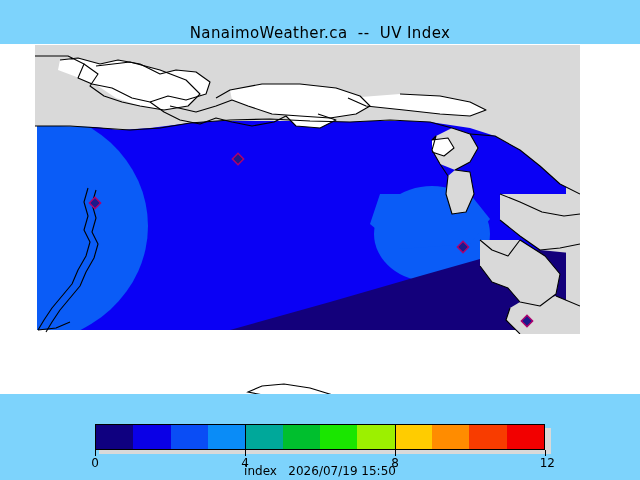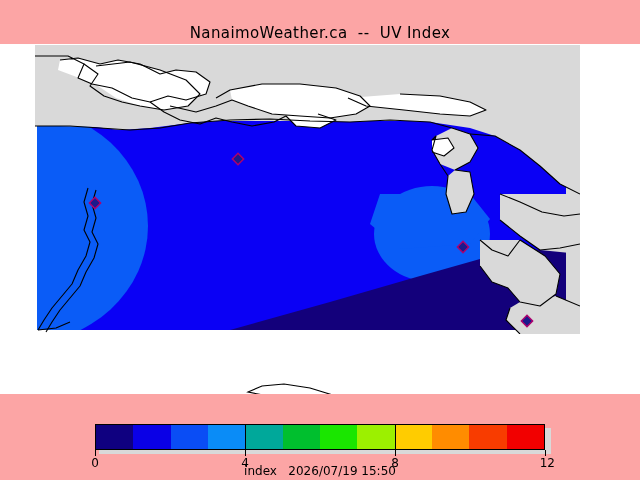--- a/index.html
+++ b/index.html
@@ -13,21 +13,21 @@
     height: 480px;
     overflow: hidden;
     font-family: "DejaVu Sans", sans-serif;
     position: relative;
   }
 
   #app {
     position: absolute;
     left: 0; top: 0;
     width: 640px; height: 480px;
-    background: #fca5a5;
+    background: #7dd3fc;
   }
 
   
   .title {
     position: absolute;
     left: 0; top: 24px;
     width: 640px;
     text-align: center;
     font-size: 15px;
     color: #000000;

